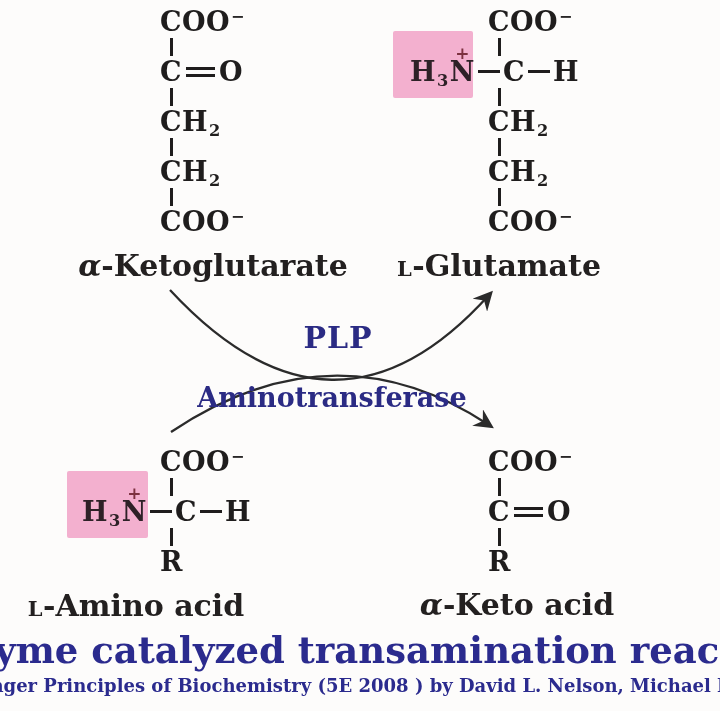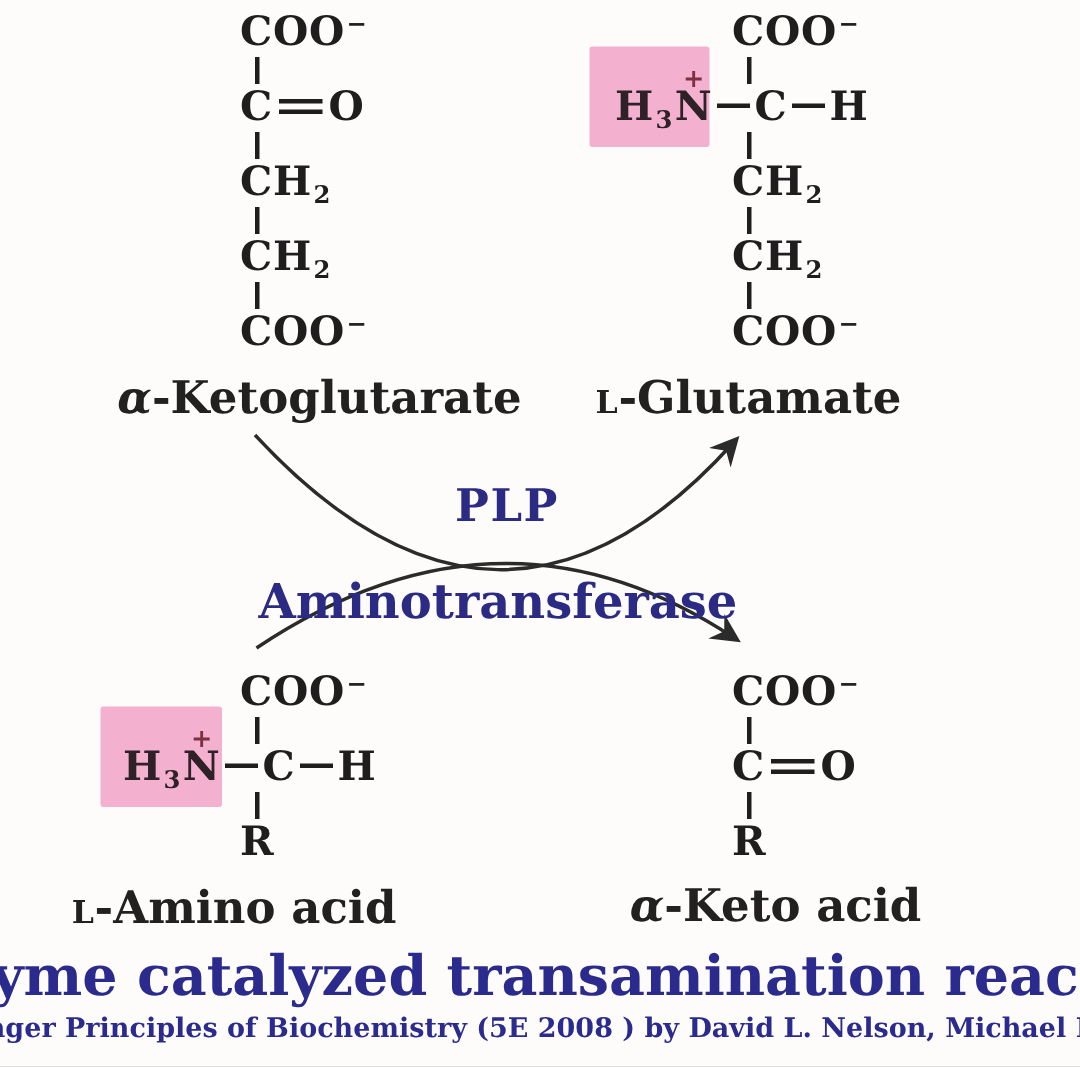--- a/index.html
+++ b/index.html
@@ -42,21 +42,21 @@
     position:absolute; transform:translateX(-50%); white-space:nowrap;
     font-size:30px; font-weight:700; color:#232020;
   }
   .pfx-alpha{font-style:italic;}
   .pfx-l{font-size:0.70em; letter-spacing:0.5px;}
   .enzyme-label{
     position:absolute; transform:translateX(-50%); white-space:nowrap;
     font-weight:700; color:var(--enzyme);
   }
   .plp{font-size:30px; letter-spacing:1px;text-align:center;}
-  .aminotransferase{font-size:32px;}
+  .aminotransferase{font-size:27px;}
   .diagram-title{
     position:absolute; left:360px; transform:translateX(-50%); white-space:nowrap;
     font-size:37px; font-weight:700; color:var(--title);
   }
   .source-line{
     position:absolute; left:360px; transform:translateX(-50%); white-space:nowrap;
     font-size:18px; font-weight:700; color:var(--title);
   }
   .arrows{position:absolute; left:0; top:0; pointer-events:none;}
 </style>
@@ -105,21 +105,21 @@
   <div class="enzyme-label plp" style="left:338px;top:320px">PLP</div>
   <div class="enzyme-label aminotransferase" style="left:332px;top:382px">Aminotransferase</div>
 
   <div>
     <div class="hl" style="left:67px;top:471px;width:81px;height:67px"></div>
     <div class="frow" style="left:160px;top:448px"><span>COO</span><span class="sup">−</span></div>
     <div class="vbond" style="left:170px;top:478px"></div>
     <div class="frow" style="left:82px;top:498px"><span class="amine-group"><span>H</span><span class="sub">3</span><span class="nplus"><span class="plus">+</span><span>N</span></span></span><span class="sbond"></span><span>C</span><span class="sbond"></span><span>H</span></div>
     <div class="vbond" style="left:170px;top:528px"></div>
     <div class="frow" style="left:160px;top:548px">R</div>
-    <div class="mol-label" style="left:156px;top:588px"><span class="pfx-l">L</span><span>-Amino acid</span></div>
+    <div class="mol-label" style="left:136px;top:588px"><span class="pfx-l">L</span><span>-Amino acid</span></div>
   </div>
 
   <div>
     <div class="frow" style="left:488px;top:448px"><span>COO</span><span class="sup">−</span></div>
     <div class="vbond" style="left:498px;top:478px"></div>
     <div class="frow" style="left:488px;top:498px"><span>C</span><span class="dbond"></span><span>O</span></div>
     <div class="vbond" style="left:498px;top:528px"></div>
     <div class="frow" style="left:488px;top:548px">R</div>
     <div class="mol-label" style="left:517px;top:587px"><span class="pfx-alpha">α</span><span>-Keto acid</span></div>
   </div>

